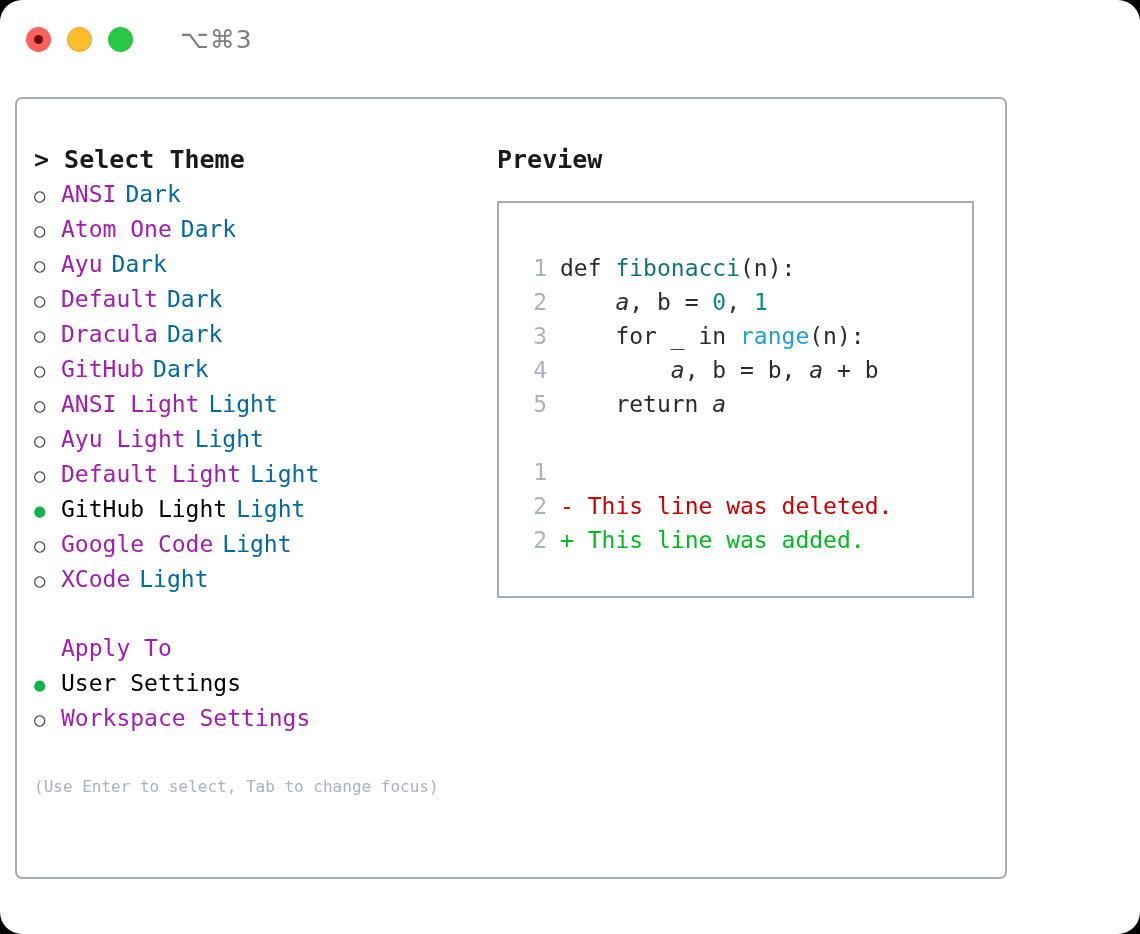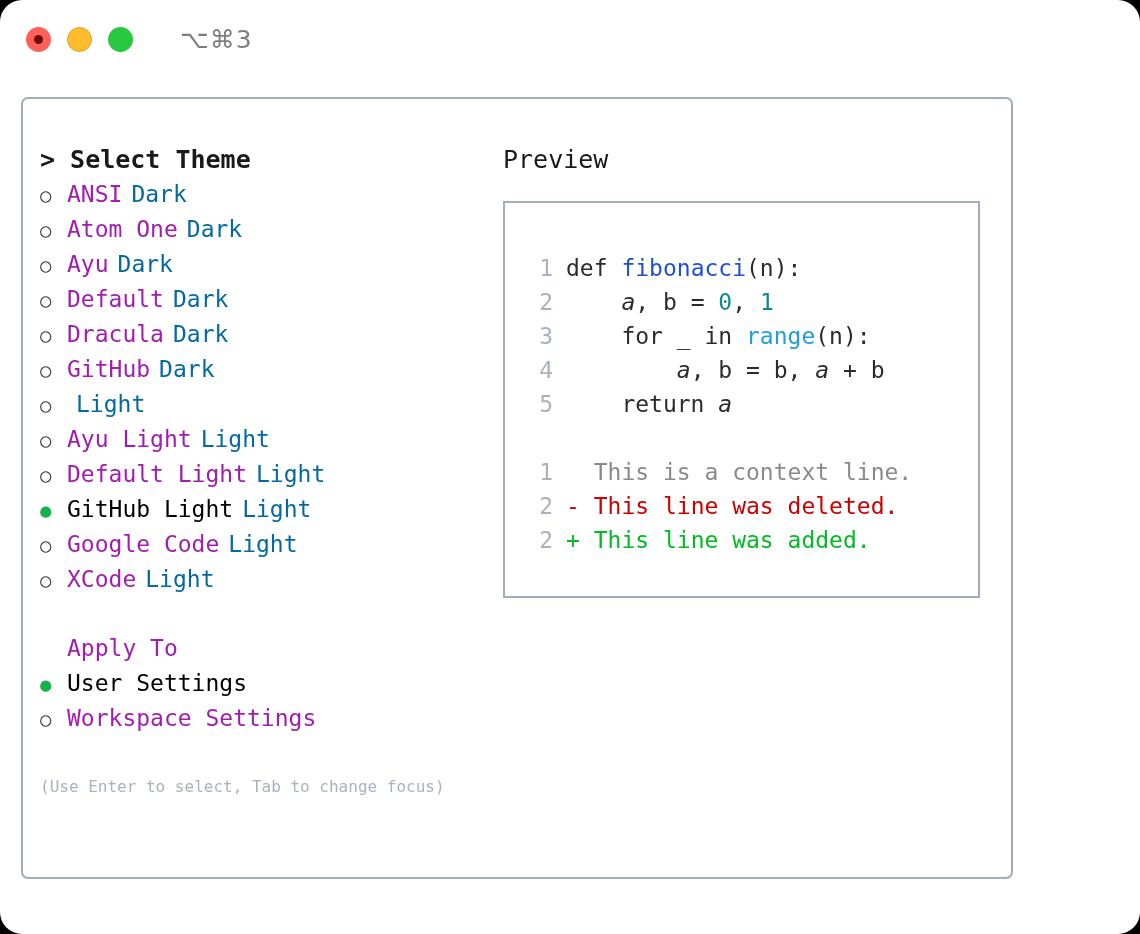--- a/index.html
+++ b/index.html
@@ -55,21 +55,21 @@
     color: #7e7e7e;
     font-size: 25px;
     font-weight: 500;
     letter-spacing: 1px;
     font-family: "DejaVu Sans", "Liberation Sans", sans-serif;
   }
 
   
   .panel {
     position: absolute;
-    left: 21px;
+    left: 15px;
     top: 97px;
     width: 992px;
     height: 782px;
     border: 2px solid #a2acbb;
     border-radius: 7px;
     box-sizing: border-box;
     background: #ffffff;
   }
 
   .panel-inner {
@@ -118,21 +118,21 @@
     margin-top: 34px;
     color: #aab2bd;
     font-size: 16px;
     line-height: 34px;
     max-width: 410px;
   }
 
   
   .preview-title {
     font-size: 25px;
-    font-weight: normal;
+    font-weight: bold;
     color: #1a1a1a;
     line-height: 34px;
     margin-bottom: 24px;
   }
 
   .preview-box {
     width: 477px;
     height: 397px;
     border: 2px solid #a2acbb;
     box-sizing: border-box;
@@ -149,21 +149,21 @@
   }
   .lineno {
     width: 28px;
     flex: 0 0 28px;
     text-align: right;
     color: #aab2bd;
     margin-right: 13px;
   }
   .code-text { color: #2b2b2b; }
 
-  .tok-fn   { color: #1d4ed8; }
+  .tok-fn   { color: #0f766e; }
   .tok-num  { color: #0a8a8a; }
   .tok-call { color: #1f9fd4; }
   .tok-var  { font-style: italic; }
 
   .diff-gap { height: 34px; }
 
   .diff-context { color: #8a8a8a; }
   .diff-del     { color: #cc0000; }
   .diff-add     { color: #00bb22; }
 </style>
@@ -190,21 +190,21 @@
 
         <div class="section-title">&gt; Select Theme</div>
 
         <div id="theme-list">
             <div class="opt-row"><span class="bullet">○</span><span class="opt-name">ANSI</span><span class="opt-tag">Dark</span></div>
             <div class="opt-row"><span class="bullet">○</span><span class="opt-name">Atom One</span><span class="opt-tag">Dark</span></div>
             <div class="opt-row"><span class="bullet">○</span><span class="opt-name">Ayu</span><span class="opt-tag">Dark</span></div>
             <div class="opt-row"><span class="bullet">○</span><span class="opt-name">Default</span><span class="opt-tag">Dark</span></div>
             <div class="opt-row"><span class="bullet">○</span><span class="opt-name">Dracula</span><span class="opt-tag">Dark</span></div>
             <div class="opt-row"><span class="bullet">○</span><span class="opt-name">GitHub</span><span class="opt-tag">Dark</span></div>
-            <div class="opt-row"><span class="bullet">○</span><span class="opt-tag">Light</span></div>
+            <div class="opt-row"><span class="bullet">○</span><span class="opt-name">ANSI Light</span><span class="opt-tag">Light</span></div>
             <div class="opt-row"><span class="bullet">○</span><span class="opt-name">Ayu Light</span><span class="opt-tag">Light</span></div>
             <div class="opt-row"><span class="bullet">○</span><span class="opt-name">Default Light</span><span class="opt-tag">Light</span></div>
             <div class="opt-row"><span class="bullet sel">●</span><span class="opt-name sel">GitHub Light</span><span class="opt-tag">Light</span></div>
             <div class="opt-row"><span class="bullet">○</span><span class="opt-name">Google Code</span><span class="opt-tag">Light</span></div>
             <div class="opt-row"><span class="bullet">○</span><span class="opt-name">XCode</span><span class="opt-tag">Light</span></div>
           </div>
 
         <div class="group-gap"></div>
 
         <div class="opt-row">
@@ -226,21 +226,21 @@
         <div class="preview-box">
           <div id="code-sample">
               <div class="code-line"><span class="lineno">1</span><span class="code-text"><span>def </span><span class="tok-fn">fibonacci</span><span>(n):</span></span></div>
               <div class="code-line"><span class="lineno">2</span><span class="code-text"><span>    </span><span class="tok-var">a</span><span>, </span><span>b</span><span> = </span><span class="tok-num">0</span><span>, </span><span class="tok-num">1</span></span></div>
               <div class="code-line"><span class="lineno">3</span><span class="code-text"><span>    for _ in </span><span class="tok-call">range</span><span>(n):</span></span></div>
               <div class="code-line"><span class="lineno">4</span><span class="code-text"><span>        </span><span class="tok-var">a</span><span>, </span><span>b</span><span> = </span><span>b</span><span>, </span><span class="tok-var">a</span><span> + </span><span>b</span></span></div>
               <div class="code-line"><span class="lineno">5</span><span class="code-text"><span>    return </span><span class="tok-var">a</span></span></div>
             </div>
           <div class="diff-gap"></div>
           <div id="diff-sample">
-              <div class="code-line"><span class="lineno">1</span><span class="diff-context"><span>  </span><span>This is a context line.</span></span></div>
+              <div class="code-line"><span class="lineno">1</span></div>
               <div class="code-line"><span class="lineno">2</span><span class="diff-del"><span>- </span><span>This line was deleted.</span></span></div>
               <div class="code-line"><span class="lineno">2</span><span class="diff-add"><span>+ </span><span>This line was added.</span></span></div>
             </div>
         </div>
       </div>
 
     </div>
   </div>
 </div>
 

